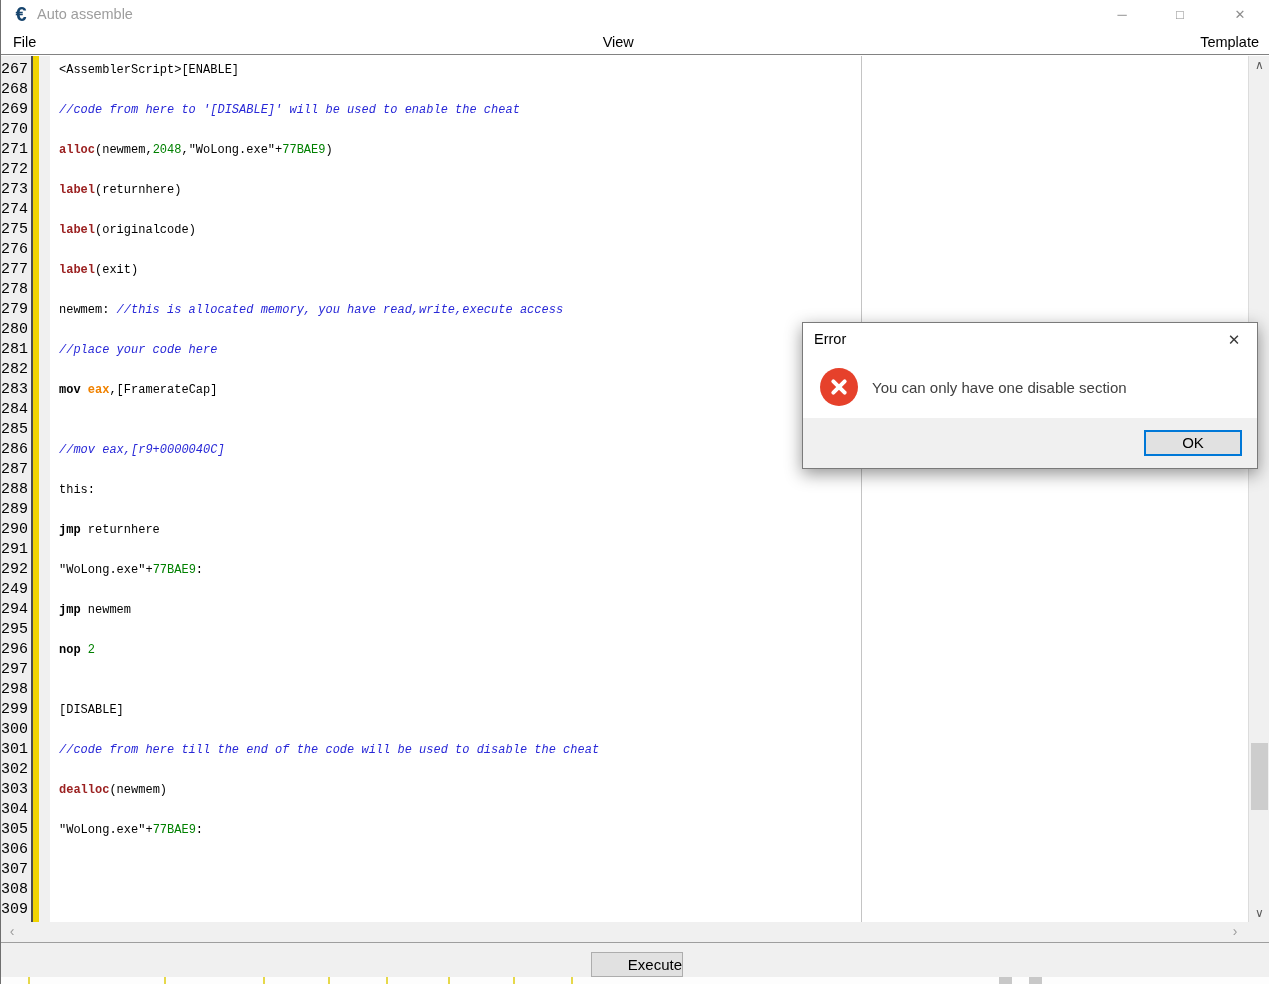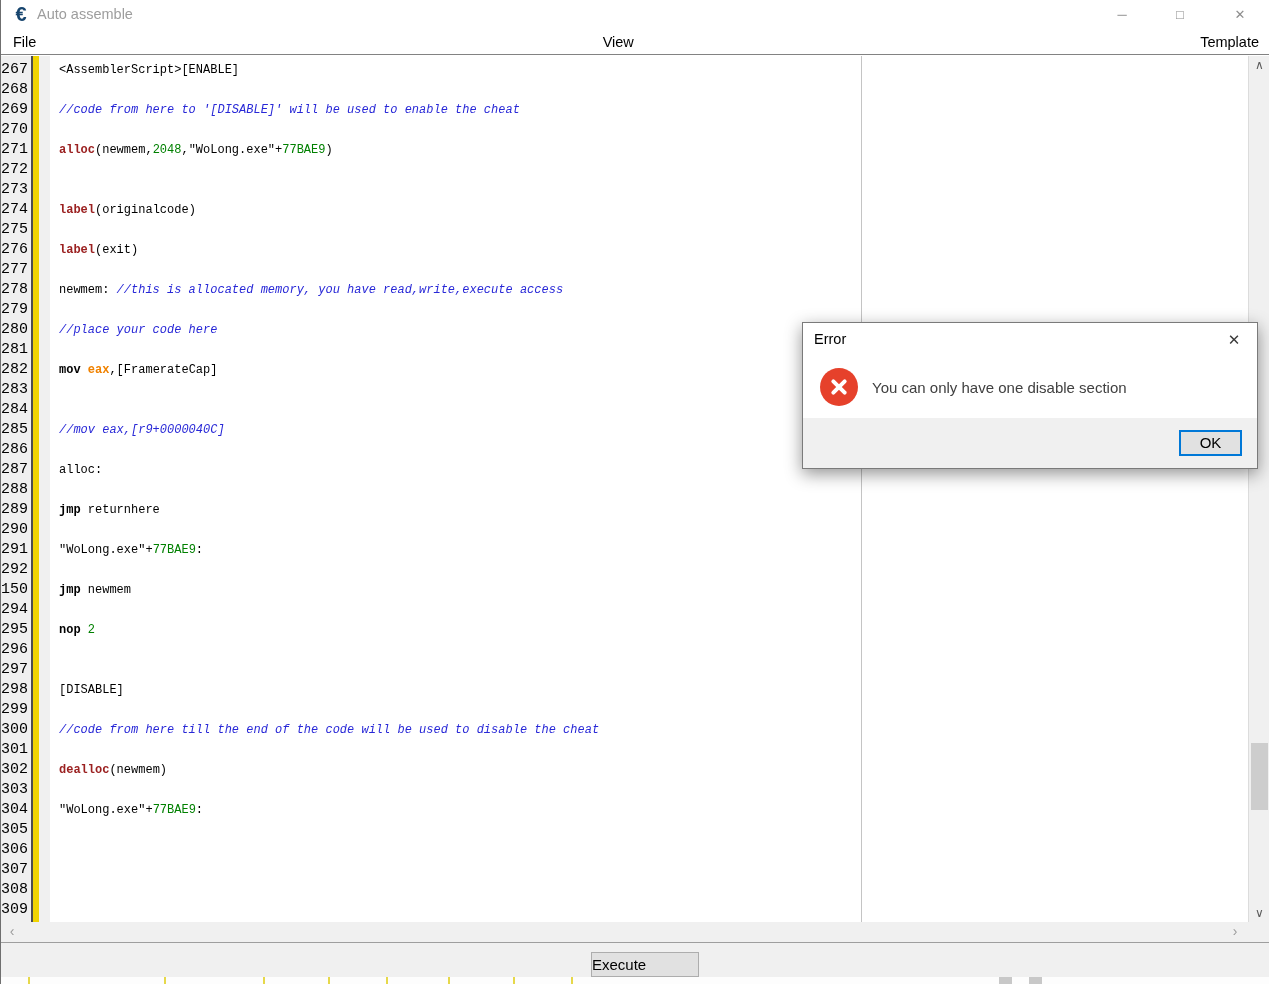--- a/index.html
+++ b/index.html
@@ -44,34 +44,34 @@
   .vs-up{top:0;} .vs-down{bottom:0;}
   .vs-thumb{position:absolute;left:2px;top:687px;width:17px;height:67px;background:#cdcdcd;}
   .hscroll{position:absolute;left:0;top:922px;width:1247px;height:20px;background:#f0f0f0;}
   .hs-arrow{position:absolute;top:0;width:18px;height:20px;text-align:center;color:#9b9b9b;
     font-size:14px;line-height:19px;}
   .hs-left{left:2px;} .hs-right{right:4px;}
   .scroll-corner{position:absolute;left:1247px;top:922px;width:22px;height:20px;background:#f0f0f0;}
   
   .exec-panel{position:absolute;left:0;top:942px;width:100%;height:35px;background:#f0f0f0;
     border-top:1px solid #9e9e9e;box-sizing:border-box;}
-  .exec-btn{position:absolute;left:590px;top:9px;width:108px;height:25px;background:#e1e1e1;
+  .exec-btn{position:absolute;left:590px;top:9px;width:92px;height:25px;background:#e1e1e1;
     border:1px solid #adadad;font-family:"Liberation Sans",sans-serif;font-size:15px;color:#000;
-    text-align:left;line-height:23px;box-sizing:border-box;}
+    text-align:right;line-height:23px;box-sizing:border-box;}
   .bottom-strip{position:absolute;left:0;top:977px;width:100%;height:7px;background:#fdfdfd;}
   .strip-tick{position:absolute;top:0;width:2px;height:7px;background:#e6d84a;}
   .strip-block{position:absolute;top:0;width:13px;height:7px;background:#c8c8c8;}
   
   .dialog{position:absolute;left:801px;top:322px;width:456px;height:147px;background:#fff;
     border:1px solid #7a7a7a;box-sizing:border-box;box-shadow:0 5px 16px rgba(0,0,0,0.42);z-index:10;}
   .dlg-title{position:absolute;left:11px;top:8px;font-size:14.5px;color:#000;}
   .dlg-close{position:absolute;right:12px;top:6px;width:22px;height:22px;text-align:center;
     color:#3a3a3a;font-size:15px;line-height:22px;}
   .dlg-footer{position:absolute;left:0;bottom:0;width:100%;height:50px;background:#f0f0f0;}
-  .dlg-ok{position:absolute;right:15px;top:12px;width:63px;height:26px;background:#e1e1e1;
+  .dlg-ok{position:absolute;right:15px;top:12px;width:98px;height:26px;background:#e1e1e1;
     border:2px solid #0078d7;box-sizing:border-box;text-align:center;font-size:15px;line-height:22px;color:#000;}
   .err-icon{position:absolute;left:17px;top:45px;width:38px;height:38px;border-radius:50%;background:#e6412b;}
   .err-icon .bar{position:absolute;left:9px;top:17px;width:20px;height:4px;background:#fff;border-radius:2px;}
   .err-icon .b1{transform:rotate(45deg);} .err-icon .b2{transform:rotate(-45deg);}
   .dlg-msg{position:absolute;left:69px;top:56px;font-size:15px;color:#404040;}
 </style>
 </head>
 <body>
 
 <div class="titlebar">
@@ -109,21 +109,21 @@
       <div class="ln">283</div>
       <div class="ln">284</div>
       <div class="ln">285</div>
       <div class="ln">286</div>
       <div class="ln">287</div>
       <div class="ln">288</div>
       <div class="ln">289</div>
       <div class="ln">290</div>
       <div class="ln">291</div>
       <div class="ln">292</div>
-      <div class="ln">150</div>
+      <div class="ln">249</div>
       <div class="ln">294</div>
       <div class="ln">295</div>
       <div class="ln">296</div>
       <div class="ln">297</div>
       <div class="ln">298</div>
       <div class="ln">299</div>
       <div class="ln">300</div>
       <div class="ln">301</div>
       <div class="ln">302</div>
       <div class="ln">303</div>
@@ -137,35 +137,36 @@
   <div class="gutter-sep"></div>
   <div class="gutter-mod"></div>
   <div class="gutter-pad"></div>
   <div class="code-area">
       <div class="code-row"><span class="tok-pln">&lt;AssemblerScript&gt;[ENABLE]</span></div>
       <div class="code-row"></div>
       <div class="code-row"><span class="tok-cmt">//code from here to '[DISABLE]' will be used to enable the cheat</span></div>
       <div class="code-row"></div>
       <div class="code-row"><span class="tok-kw">alloc</span><span class="tok-pln">(newmem,</span><span class="tok-num">2048</span><span class="tok-pln">,"WoLong.exe"+</span><span class="tok-num">77BAE9</span><span class="tok-pln">)</span></div>
       <div class="code-row"></div>
+      <div class="code-row"><span class="tok-kw">label</span><span class="tok-pln">(returnhere)</span></div>
       <div class="code-row"></div>
       <div class="code-row"><span class="tok-kw">label</span><span class="tok-pln">(originalcode)</span></div>
       <div class="code-row"></div>
       <div class="code-row"><span class="tok-kw">label</span><span class="tok-pln">(exit)</span></div>
       <div class="code-row"></div>
       <div class="code-row"><span class="tok-pln">newmem: </span><span class="tok-cmt">//this is allocated memory, you have read,write,execute access</span></div>
       <div class="code-row"></div>
       <div class="code-row"><span class="tok-cmt">//place your code here</span></div>
       <div class="code-row"></div>
       <div class="code-row"><span class="tok-asm">mov</span><span class="tok-pln"> </span><span class="tok-reg">eax</span><span class="tok-pln">,[FramerateCap]</span></div>
       <div class="code-row"></div>
       <div class="code-row"></div>
       <div class="code-row"><span class="tok-cmt">//mov eax,[r9+0000040C]</span></div>
       <div class="code-row"></div>
-      <div class="code-row"><span class="tok-pln">alloc:</span></div>
+      <div class="code-row"><span class="tok-pln">this:</span></div>
       <div class="code-row"></div>
       <div class="code-row"><span class="tok-asm">jmp</span><span class="tok-pln"> returnhere</span></div>
       <div class="code-row"></div>
       <div class="code-row"><span class="tok-pln">"WoLong.exe"+</span><span class="tok-num">77BAE9</span><span class="tok-pln">:</span></div>
       <div class="code-row"></div>
       <div class="code-row"><span class="tok-asm">jmp</span><span class="tok-pln"> newmem</span></div>
       <div class="code-row"></div>
       <div class="code-row"><span class="tok-asm">nop</span><span class="tok-pln"> </span><span class="tok-num">2</span></div>
       <div class="code-row"></div>
       <div class="code-row"></div>

